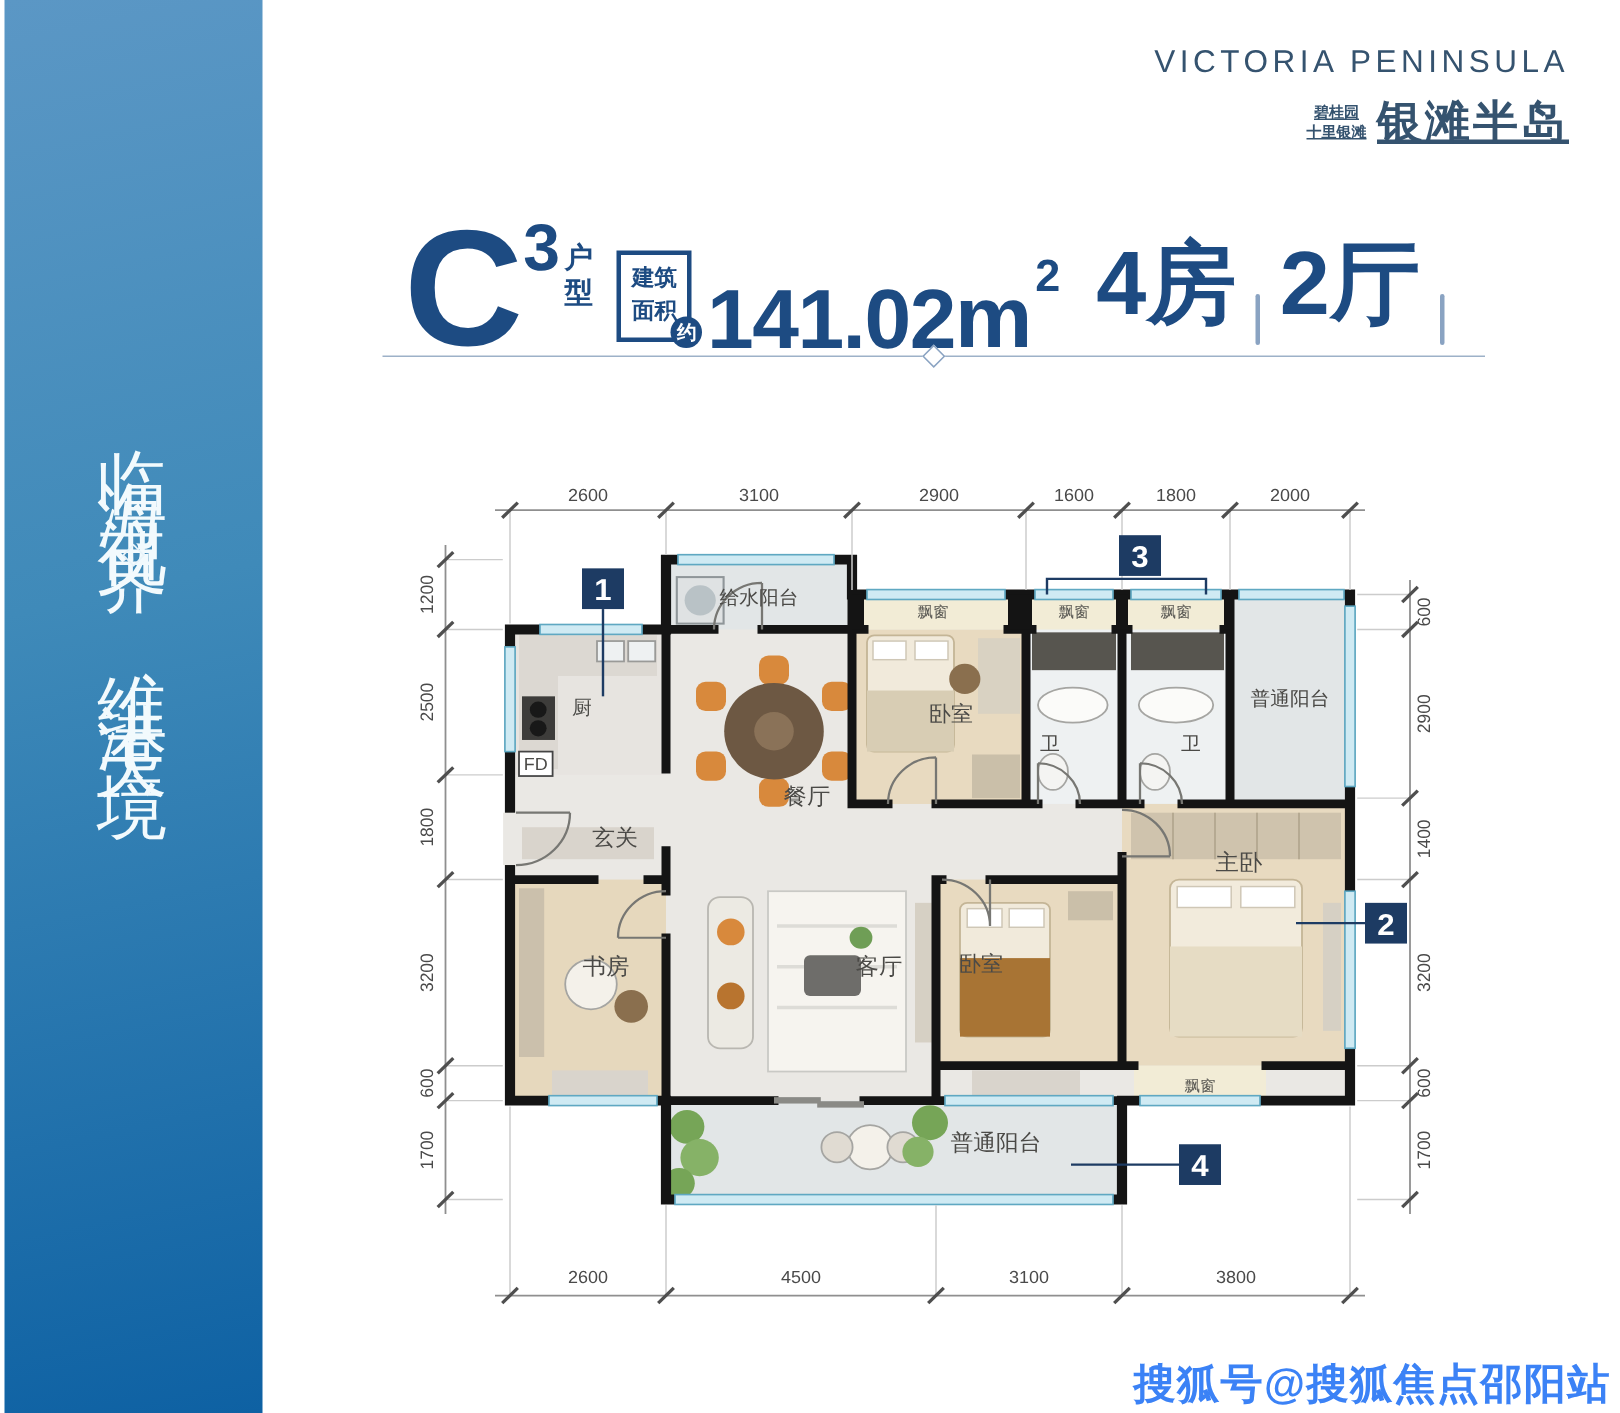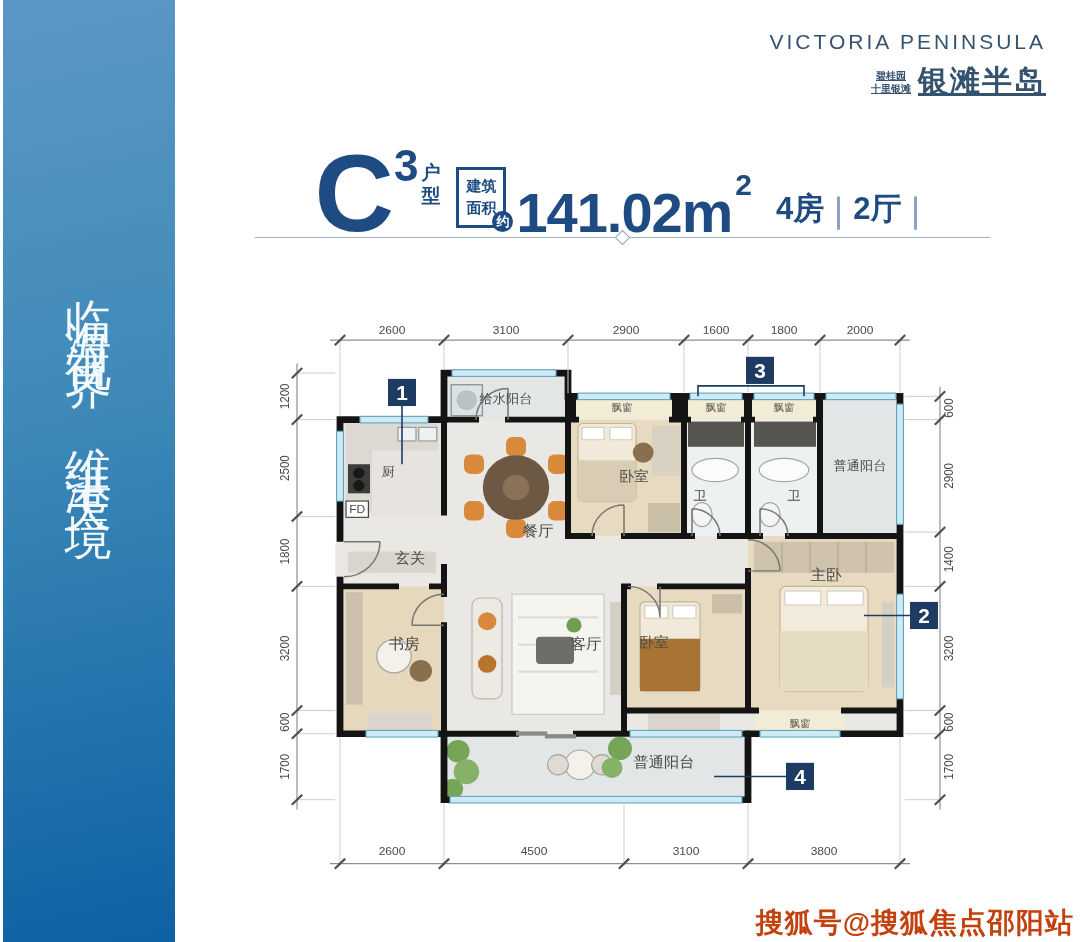--- a/index.html
+++ b/index.html
@@ -38,30 +38,30 @@
     font-size:15px;font-weight:bold;text-align:center;line-height:1.45;padding-top:5px;
     margin:0 10px 10px 16px;flex-shrink:0;
   }
   .area-badge{
     position:absolute;right:-10px;bottom:-7px;width:21px;height:21px;border-radius:50%;
     background:#1d4b82;color:#fff;font-size:13px;line-height:21px;font-weight:bold;
   }
   .area-value{font-size:56px;font-weight:bold;line-height:0.9;letter-spacing:-1px;}
   .area-unit{font-size:58px;font-weight:bold;line-height:0.9;}
   .area-sup{font-size:30px;font-weight:bold;line-height:1;margin:0 0 38px 2px;}
-  .specs{display:flex;align-items:flex-end;margin:0 0 8px 24px;font-size:31px;font-weight:bold;}
+  .specs{display:flex;align-items:flex-end;margin:0 0 8px 24px;font-size:60px;font-weight:bold;}
   .spec-divider{width:3px;height:34px;background:#8aa3c2;margin:0 13px;border-radius:2px;}
   .title-rule{position:absolute;left:255px;top:237px;width:735px;height:1px;background:#9db1c8;}
   .rule-diamond{
     position:absolute;left:362px;top:-5px;width:9px;height:9px;background:#fff;
     border:1.5px solid #8aa3c2;transform:rotate(45deg);
   }
   
   .watermark{
-    position:absolute;right:6px;bottom:0px;font-size:28px;font-weight:bold;color:#c2410c;
+    position:absolute;right:6px;bottom:0px;font-size:28px;font-weight:bold;color:#3b82f6;
     letter-spacing:1px;
     text-shadow:2px 2px 0 #fff,-2px -2px 0 #fff,2px -2px 0 #fff,-2px 2px 0 #fff,0 0 5px #fff;
     margin-top:16px;
   }
   .plan-svg{position:absolute;left:280px;top:325px;width:700px;height:560px;}
   text{font-family:"Liberation Sans",sans-serif;}
   .dim-text{fill:#4a4a4a;}
   .room-label{fill:#4b4a47;}
   .bay-label{fill:#5a5954;}
 </style>

